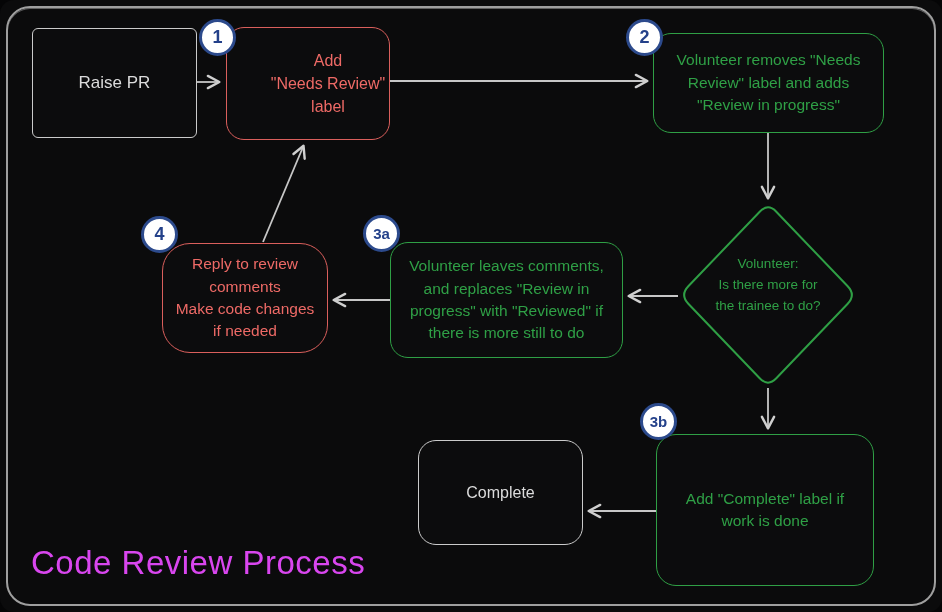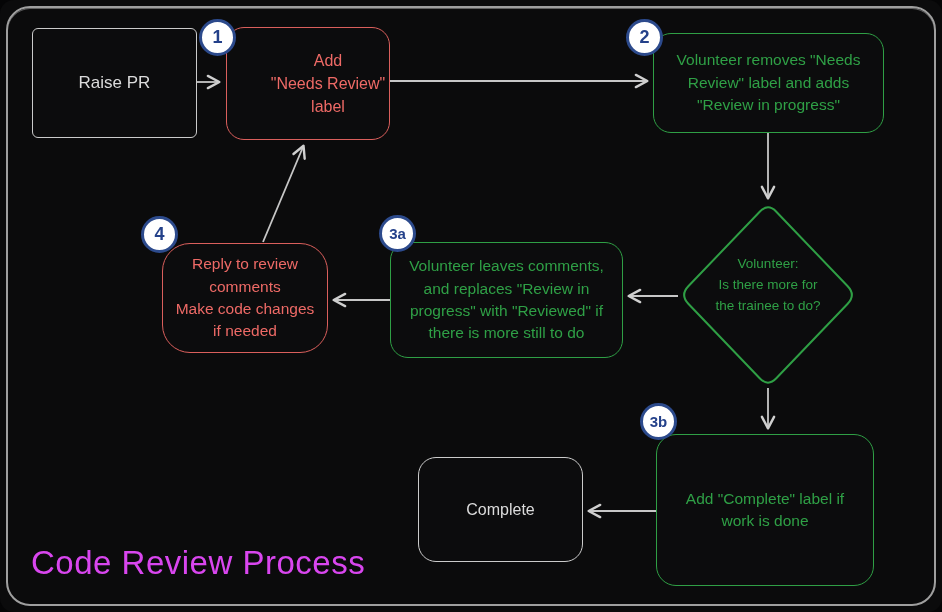--- a/index.html
+++ b/index.html
@@ -87,23 +87,23 @@
 there is more still to do</div>
 
   <div class="node node-red" style="left:162px;top:243px;width:166px;height:110px;font-size:15.5px;border-radius:28px;">Reply to review
 comments
 Make code changes
 if needed</div>
 
   <div class="node node-green" style="left:656px;top:434px;width:218px;height:152px;font-size:15.5px;border-radius:20px;">Add "Complete" label if
 work is done</div>
 
-  <div class="node node-gray" style="left:418px;top:457px;width:165px;height:105px;font-size:16px;border-radius:18px;">Complete</div>
+  <div class="node node-gray" style="left:418px;top:440px;width:165px;height:105px;font-size:16px;border-radius:18px;">Complete</div>
 
   <div class="badge" style="left:199px;top:19px;">1</div>
   <div class="badge" style="left:626px;top:19px;">2</div>
-  <div class="badge small" style="left:379px;top:215px;">3a</div>
+  <div class="badge small" style="left:363px;top:215px;">3a</div>
   <div class="badge" style="left:141px;top:216px;">4</div>
   <div class="badge small" style="left:640px;top:403px;">3b</div>
 
   <div class="title">Code Review Process</div>
 
 </div>
 
 </body></html>

